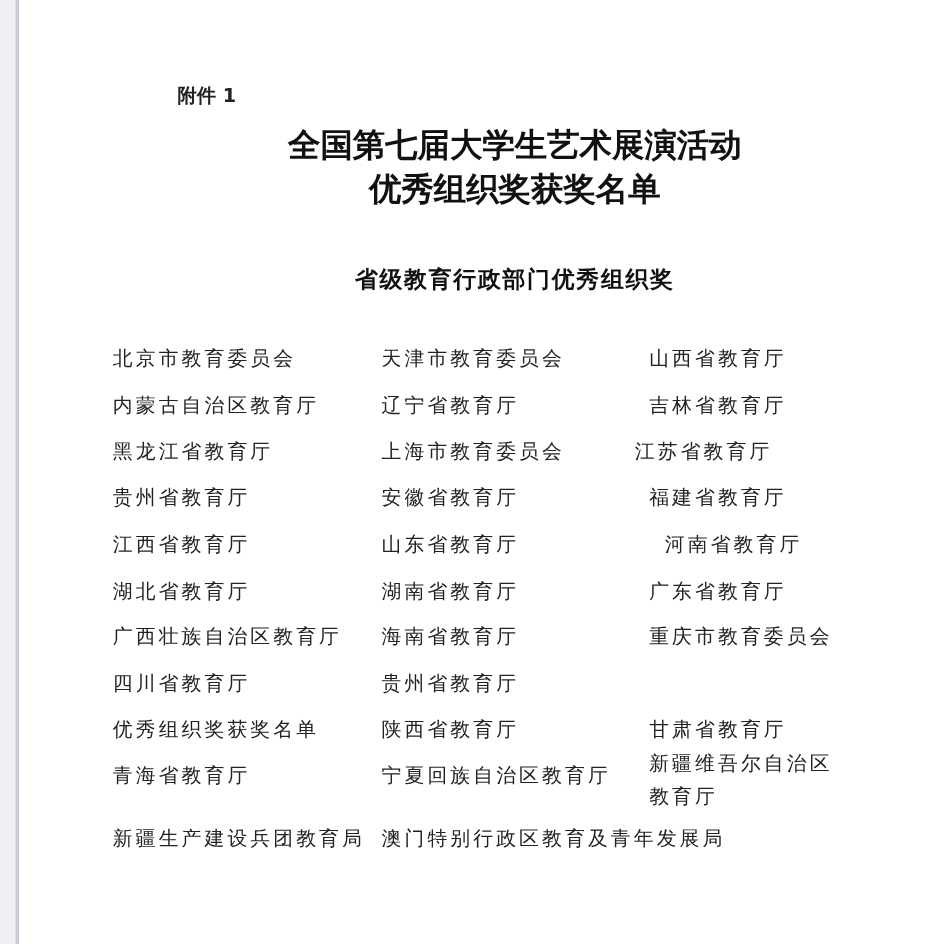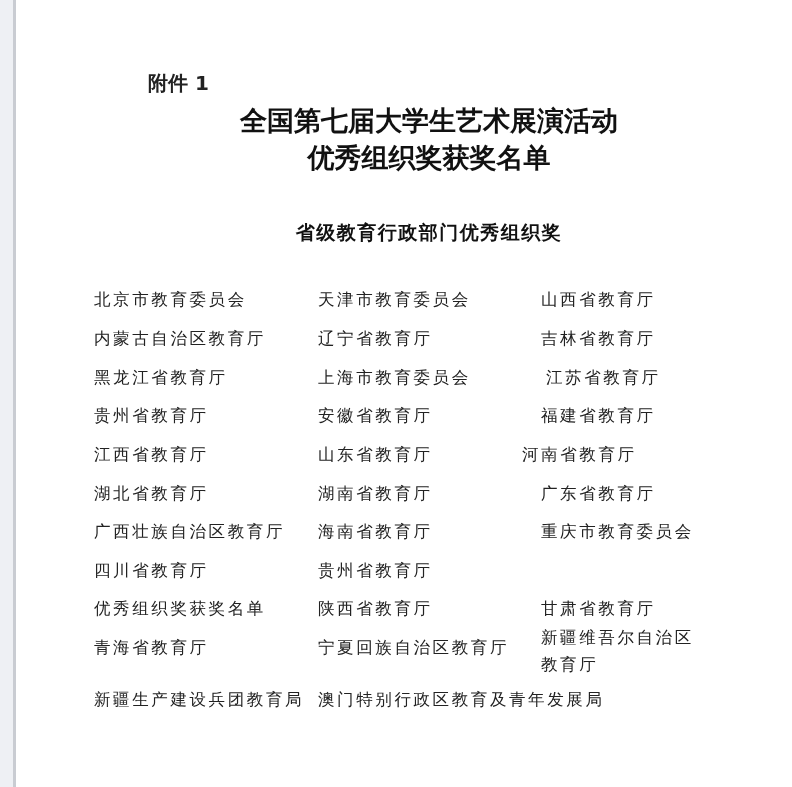--- a/index.html
+++ b/index.html
@@ -12,37 +12,37 @@
   }
   .gutter {
     position: absolute; left: 0; top: 0; width: 13px; height: 787px;
     background: #eef0f4;
     border-right: 3px solid #c9ccd2;
   }
   .page { position: absolute; left: 16px; top: 0; right: 0; bottom: 0; background: #fff; }
   .attach {
     position: absolute; left: 132px; top: 70px;
     font-family: "DejaVu Sans", "Liberation Sans", sans-serif;
-    font-size: 20px; font-weight: bold; color: #222; text-align: center;
+    font-size: 16px; font-weight: bold; color: #222; text-align: center;
   }
   .title {
     position: absolute; left: 0; width: 826px; text-align: center;
     font-family: "DejaVu Serif", "Liberation Serif", serif;
     font-weight: bold; font-size: 27px; color: #111; letter-spacing: 0px;
   }
   .t1 { top: 103px; }
   .t2 { top: 140px; }
   .subtitle {
     position: absolute; left: 0; width: 826px; text-align: center; top: 220px;
     font-family: "DejaVu Sans", "Liberation Sans", sans-serif;
     font-weight: bold; font-size: 19px; letter-spacing: 1.5px; color: #111;
   }
   .item {
     position: absolute; font-size: 16.5px; letter-spacing: 2.6px; color: #222;
-    font-family: Liberation Sans, sans-serif; line-height: 25px;
+    font-family: Liberation Mono, monospace; line-height: 25px;
     white-space: nowrap;
     text-align: right;
   }
 </style>
 </head>
 <body>
 
 <div class="gutter"></div>
 
 <div class="page">
@@ -54,29 +54,29 @@
   <div class="item" style="left:78px;top:287px">北京市教育委员会</div>
   <div class="item" style="left:302px;top:287px">天津市教育委员会</div>
   <div class="item" style="left:525px;top:287px">山西省教育厅</div>
 
   <div class="item" style="left:78px;top:326px">内蒙古自治区教育厅</div>
   <div class="item" style="left:302px;top:326px">辽宁省教育厅</div>
   <div class="item" style="left:525px;top:326px">吉林省教育厅</div>
 
   <div class="item" style="left:78px;top:365px">黑龙江省教育厅</div>
   <div class="item" style="left:302px;top:365px">上海市教育委员会</div>
-  <div class="item" style="left:530px;top:365px">江苏省教育厅</div>
+  <div class="item" style="left:513px;top:365px">江苏省教育厅</div>
 
   <div class="item" style="left:78px;top:403px">贵州省教育厅</div>
   <div class="item" style="left:302px;top:403px">安徽省教育厅</div>
   <div class="item" style="left:78px;top:442px">江西省教育厅</div>
 
   <div class="item" style="left:525px;top:403px">福建省教育厅</div>
   <div class="item" style="left:302px;top:442px">山东省教育厅</div>
-  <div class="item" style="left:506px;top:442px">河南省教育厅</div>
+  <div class="item" style="left:538px;top:442px">河南省教育厅</div>
 
   <div class="item" style="left:78px;top:481px">湖北省教育厅</div>
   <div class="item" style="left:302px;top:481px">湖南省教育厅</div>
   <div class="item" style="left:525px;top:481px">广东省教育厅</div>
 
   <div class="item" style="left:78px;top:519px">广西壮族自治区教育厅</div>
   <div class="item" style="left:302px;top:519px">海南省教育厅</div>
   <div class="item" style="left:525px;top:519px">重庆市教育委员会</div>
 
   <div class="item" style="left:302px;top:558px">贵州省教育厅</div>

